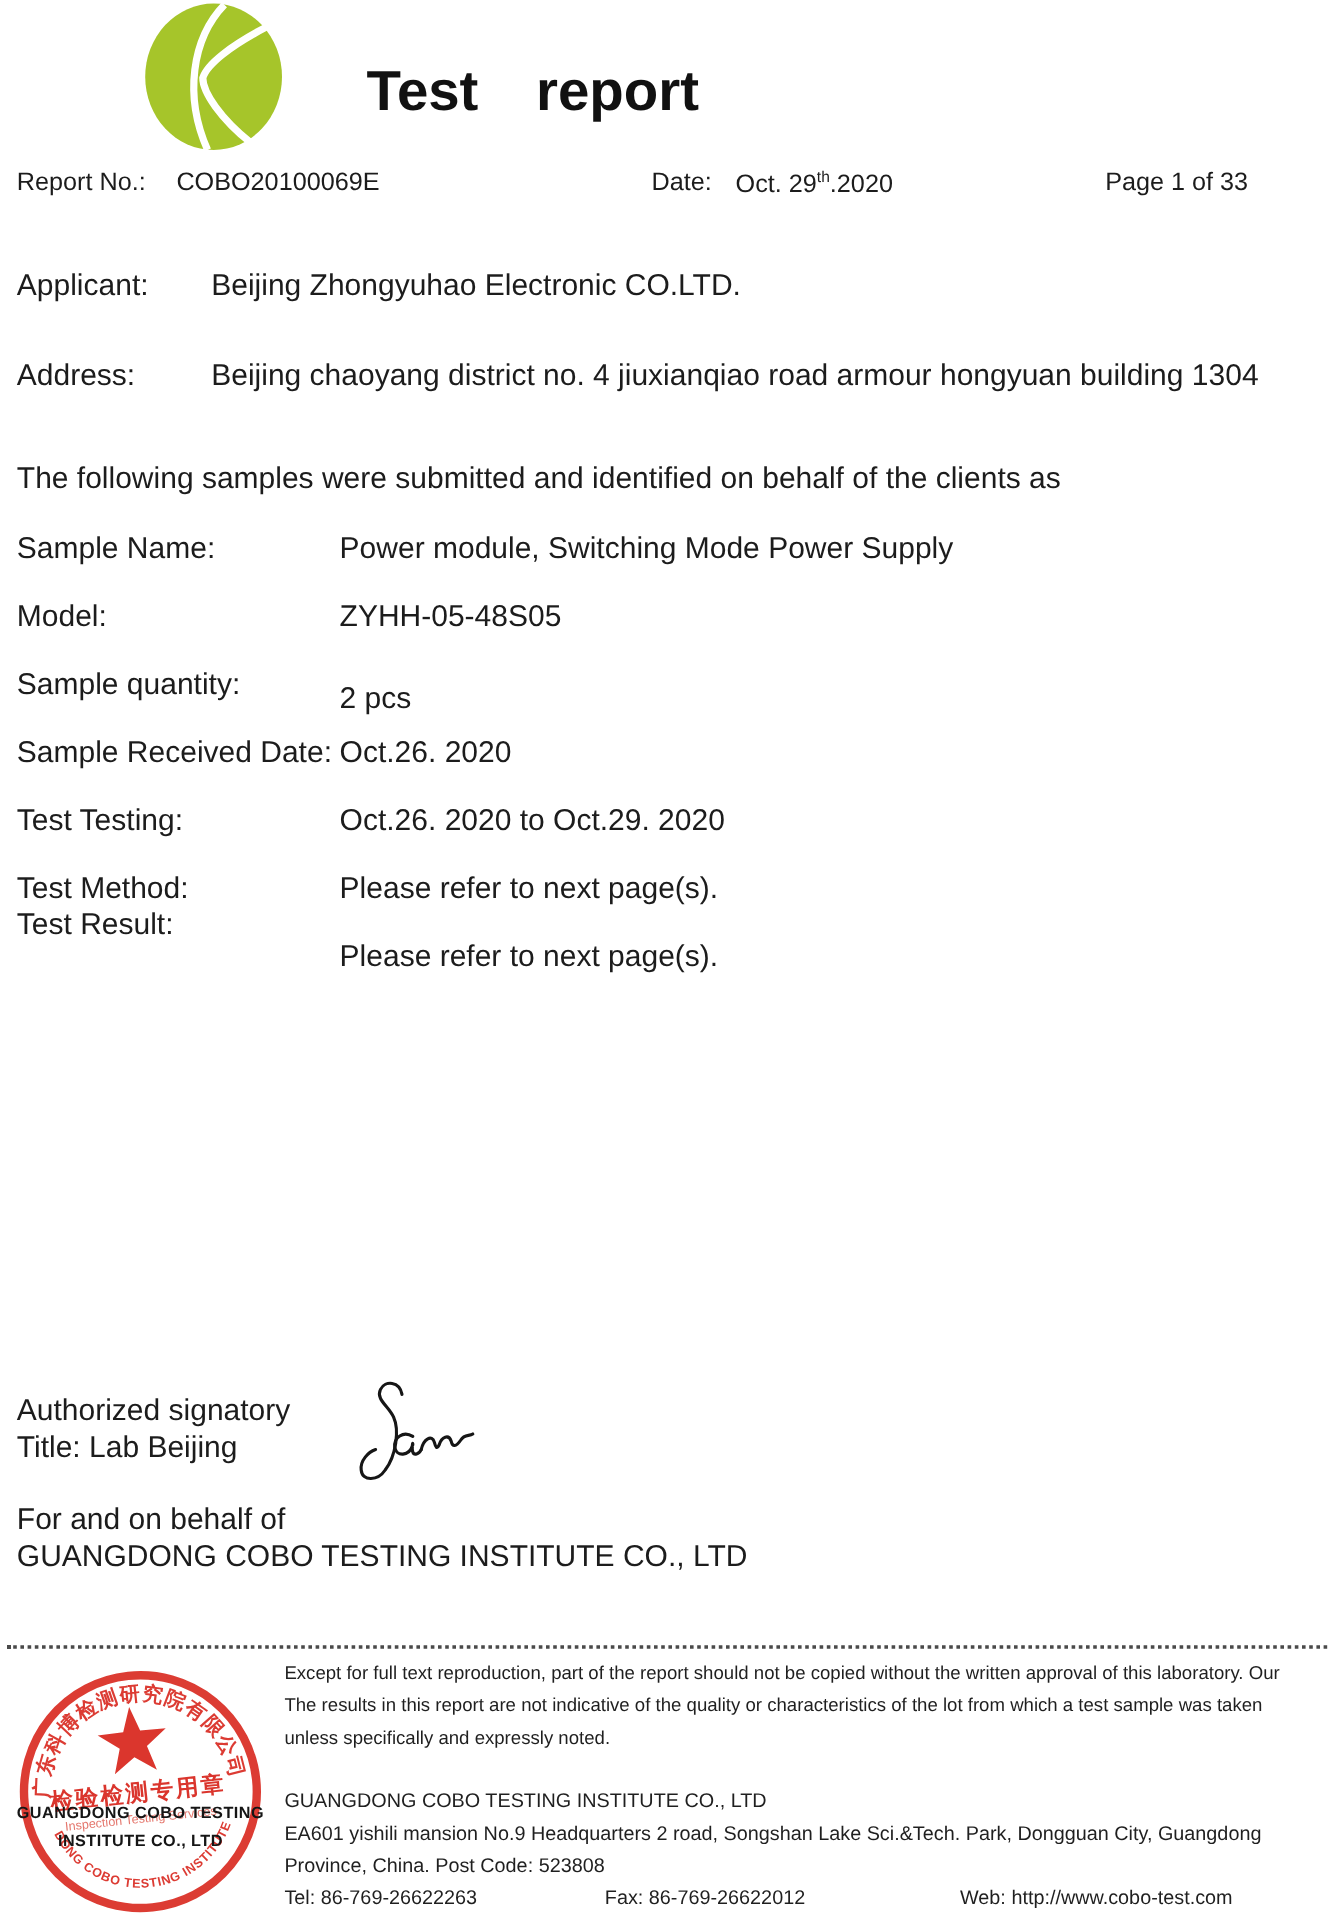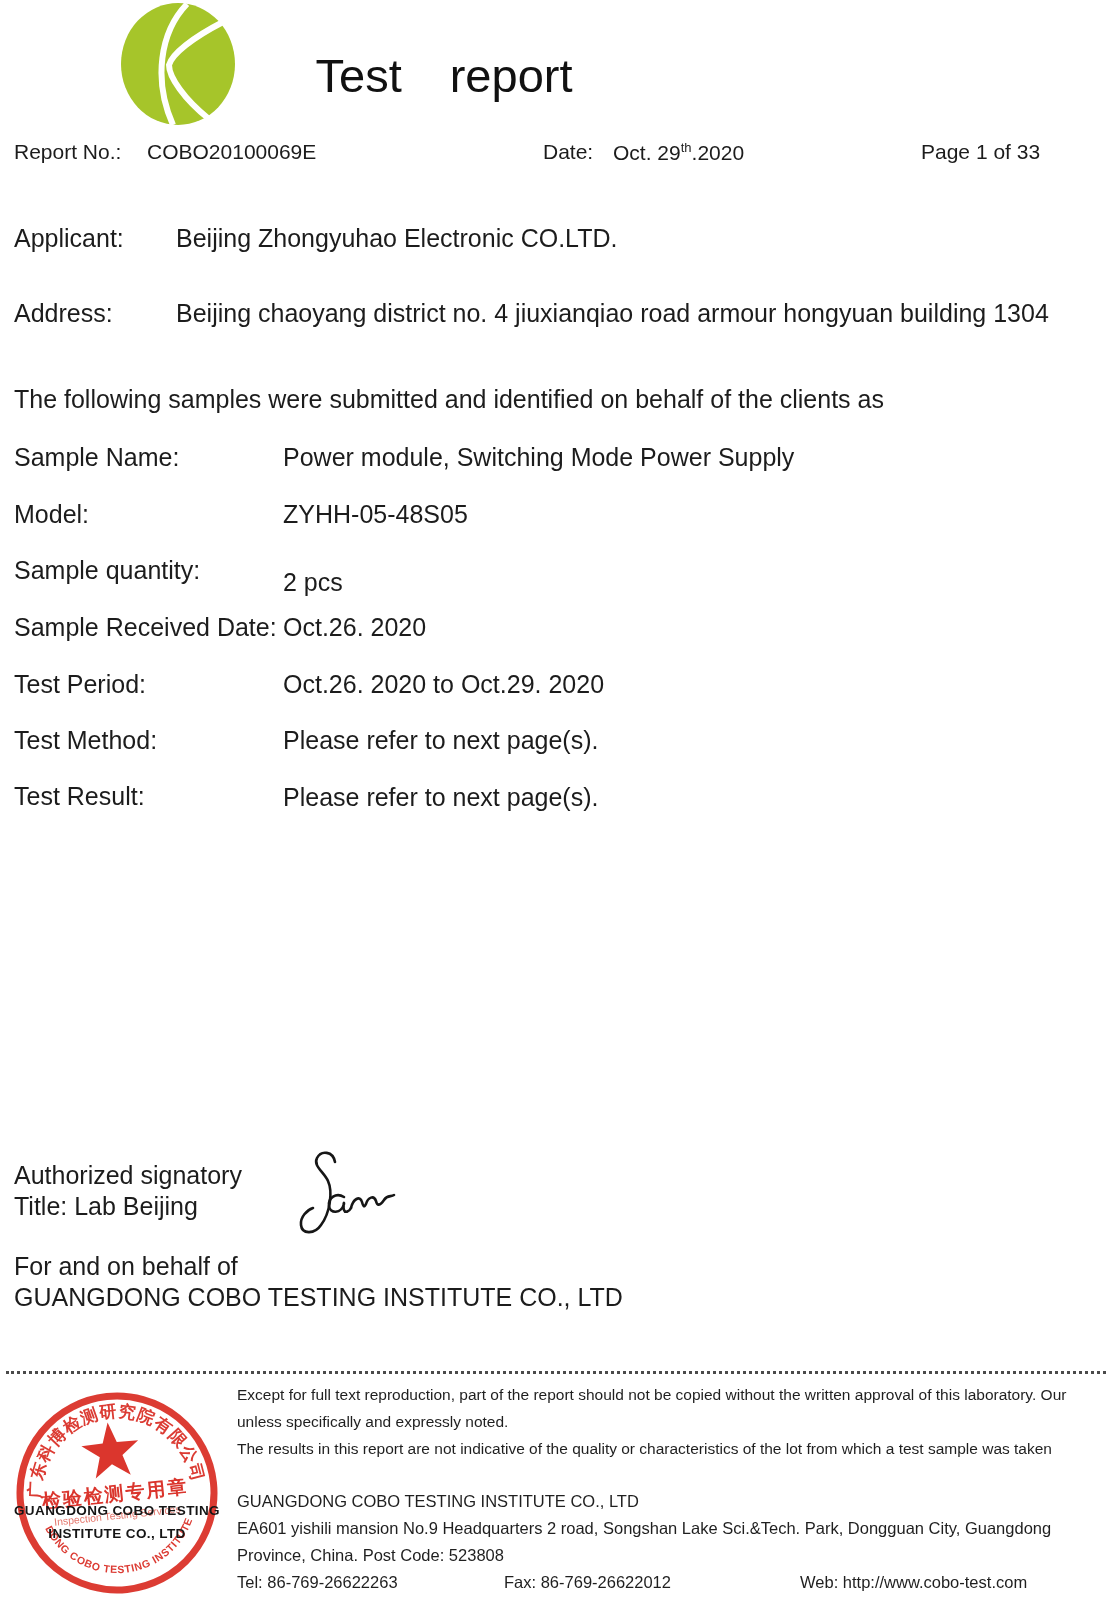--- a/index.html
+++ b/index.html
@@ -8,21 +8,21 @@
     position:relative; width:1112px; height:1600px; margin:0 auto;
     background:#ffffff; overflow:hidden;
     font-family:"Liberation Sans","DejaVu Sans",sans-serif;
     color:#1c1c1c;
   }
   .abs { position:absolute; }
   .body-text { font-size:25px; color:#1c1c1c; }
   .hdr-text  { font-size:21px; color:#1c1c1c; }
   .title {
     position:absolute; top:48px; left:0; width:888px; text-align:center;
-    font-size:47px; font-weight:normal; color:#111; letter-spacing:0px;
+    font-size:47px; font-weight:bold; color:#111; letter-spacing:0px;
   }
   .title .gap { display:inline-block; width:48px; }
   sup.th { font-size:13px; vertical-align:super; }
   .sig-svg { position:absolute; left:283px; top:1146px; }
   .dotted-rule {
     position:absolute; left:6px; right:6px; top:1371px; height:0;
     border-top:3px dotted #4a4a4a;
   }
   .foot { color:#1f1f1f; }
   .disclaimer div { font-size:15.5px; line-height:27px; white-space:nowrap; }
@@ -69,27 +69,27 @@
 
   <span class="abs body-text" style="left:14px;  top:500px;">Model:</span>
   <span class="abs body-text" style="left:283px; top:500px;">ZYHH-05-48S05</span>
 
   <span class="abs body-text" style="left:14px;  top:556px;">Sample quantity:</span>
   <span class="abs body-text" style="left:283px; top:556px;margin-top:12px;">2 pcs</span>
 
   <span class="abs body-text" style="left:14px;  top:613px;">Sample Received Date:</span>
   <span class="abs body-text" style="left:283px; top:613px;">Oct.26. 2020</span>
 
-  <span class="abs body-text" style="left:14px;  top:670px;">Test Period:</span>
+  <span class="abs body-text" style="left:14px;  top:670px;">Test Testing:</span>
   <span class="abs body-text" style="left:283px; top:670px;">Oct.26. 2020 to Oct.29. 2020</span>
 
   <span class="abs body-text" style="left:14px;  top:726px;">Test Method:</span>
   <span class="abs body-text" style="left:283px; top:726px;">Please refer to next page(s).</span>
 
-  <span class="abs body-text" style="left:14px;  top:782px;">Test Result:</span>
+  <span class="abs body-text" style="left:14px;  top:756px;">Test Result:</span>
   <span class="abs body-text" style="left:283px; top:783px;">Please refer to next page(s).</span>
 
   <span class="abs body-text" style="left:14px; top:1161px;">Authorized signatory</span>
   <span class="abs body-text" style="left:14px; top:1192px;">Title: Lab Beijing</span>
 
   <svg class="sig-svg" width="118" height="100" viewBox="0 0 118 100" aria-hidden="true">
     <g fill="none" stroke="#161616" stroke-width="2.6" stroke-linecap="round">
       <path d="M 52,16 C 50,5 38,4 34,12 C 30,20 41,26 45,35 C 50,46 47,67 38,79 C 32,88 19,89 18,79 C 17,71 24,64 30,62"></path>
       <path d="M 61,51 C 53,46 45,52 46,60 C 47,68 58,68 61,58 C 61,54 60,62 61,64 C 62,67 66,66 68,62"></path>
       <path d="M 68,62 C 70,53 77,49 79,56 C 80,60 81,62 83,58 C 85,51 91,49 93,55 C 94,60 97,60 101,54 C 104,49 108,51 111,49"></path>
@@ -118,22 +118,22 @@
         <textPath href="#arcBottom" startOffset="50%" text-anchor="middle">GUANGDONG COBO TESTING INSTITUTE CO.,LTD</textPath>
       </text>
     </g>
   </svg>
 
   <div class="stamp-overlay" style="left:7px; top:1503px;">GUANGDONG COBO TESTING</div>
   <div class="stamp-overlay" style="left:7px; top:1526px;">INSTITUTE CO., LTD</div>
 
   <div class="abs foot disclaimer" style="left:237px; top:1381px; width:868px;">
     <div>Except for full text reproduction, part of the report should not be copied without the written approval of this laboratory. Our</div>
+    <div>The results in this report are not indicative of the quality or characteristics of the lot from which a test sample was taken</div>
     <div>unless specifically and expressly noted.</div>
-    <div>The results in this report are not indicative of the quality or characteristics of the lot from which a test sample was taken</div>
   </div>
 
   <span class="abs foot foot-line" style="left:237px; top:1492px;">GUANGDONG COBO TESTING INSTITUTE CO., LTD</span>
   <span class="abs foot foot-line" style="left:237px; top:1519px;">EA601 yishili mansion No.9 Headquarters 2 road, Songshan Lake Sci.&amp;Tech. Park, Dongguan City, Guangdong</span>
   <span class="abs foot foot-line" style="left:237px; top:1546px;">Province, China. Post Code: 523808</span>
 
   <span class="abs foot foot-line" style="left:237px; top:1573px;"><span>Tel:</span>&nbsp;<span>86-769-26622263</span></span>
   <span class="abs foot foot-line" style="left:504px; top:1573px;"><span>Fax:</span>&nbsp;<span>86-769-26622012</span></span>
   <span class="abs foot foot-line" style="left:800px; top:1573px;"><span>Web:</span>&nbsp;<span>http://www.cobo-test.com</span></span>
 

